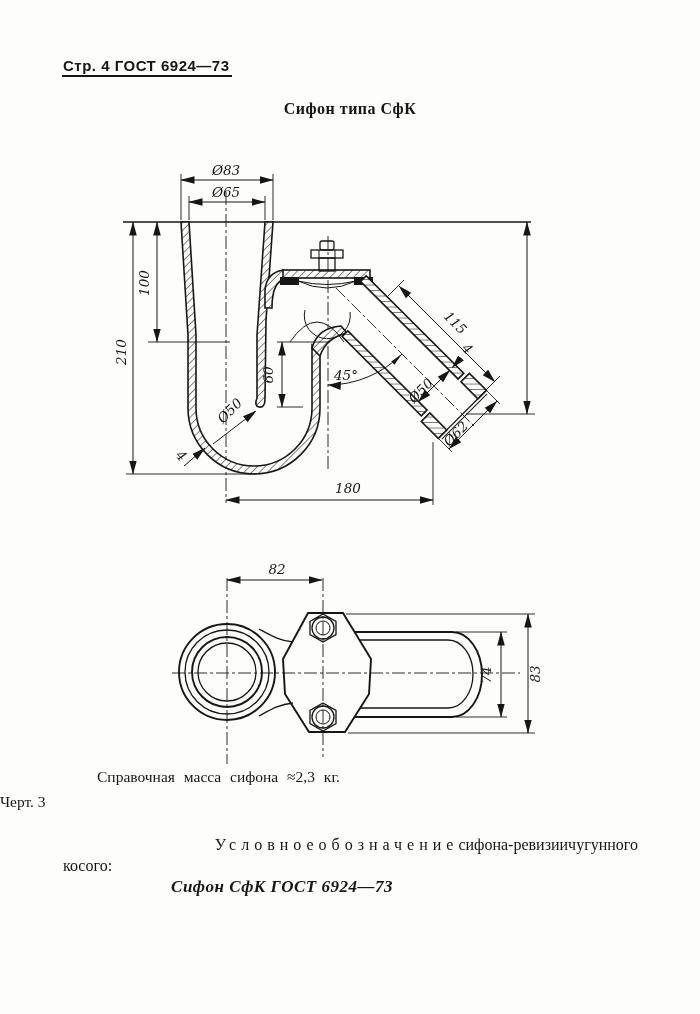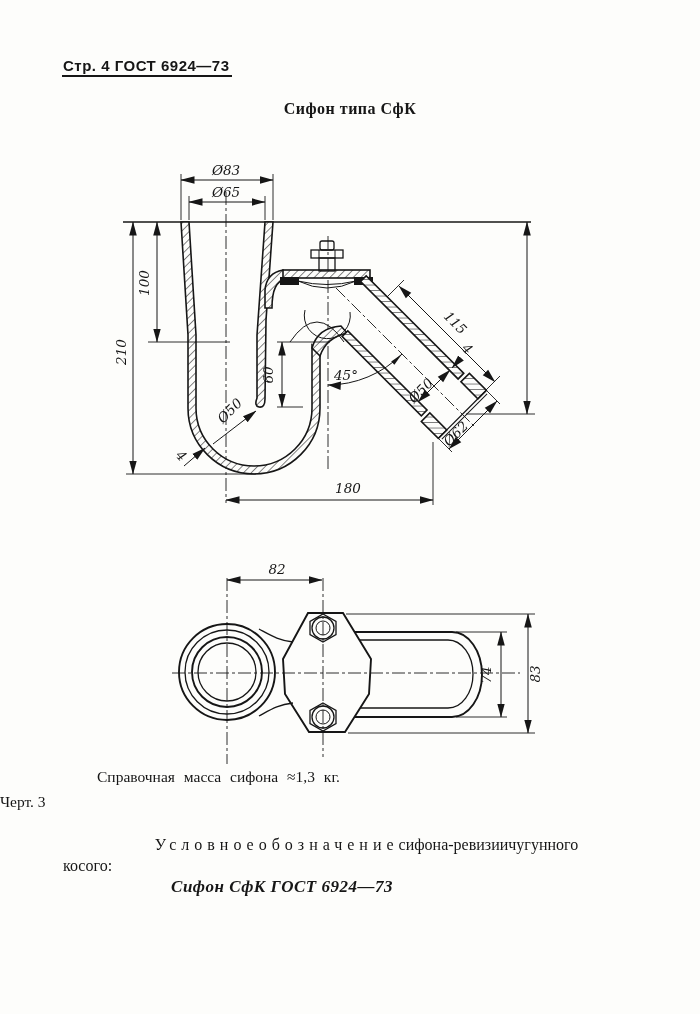--- a/index.html
+++ b/index.html
@@ -21,21 +21,21 @@
     font-weight:bold;font-size:16px;letter-spacing:.5px;
   }
   .massnote{
     left:97px;top:768px;font-size:15.5px;word-spacing:5px;
   }
   .figcap{
     left:0;top:793px;width:666px;text-align:left;font-size:15.5px;
   }
   .desig1{
     left:95px;top:836px;width:543px;
-    display:flex;justify-content:center;
+    display:flex;justify-content:flex-end;
     font-size:16px;
   }
   .desig2{left:63px;top:857px;font-size:16px;font-family:Liberation Serif, serif;}
   .formula{
     left:0;top:877px;width:564px;text-align:center;
     font-style:italic;font-weight:bold;font-size:17px;letter-spacing:.5px;
   }
   .sp{letter-spacing:5px;}
   svg{position:absolute;left:0;top:0;}
   svg text{font-family:"DejaVu Serif",serif;font-style:italic;font-size:13.5px;fill:#161616;}
@@ -220,21 +220,21 @@
     <line class="el" x1="348" y1="733" x2="535" y2="733"></line>
     <line class="dl" x1="528" y1="614" x2="528" y2="733"></line>
     <text x="540" y="674" text-anchor="middle" transform="rotate(-90 540 674)">83</text>
   </g>
 </svg>
 
 <div class="abs hdr">Стр. 4 ГОСТ 6924—73</div>
 
 <div class="abs title">Сифон типа СфК</div>
 
-<div class="abs massnote">Справочная масса сифона ≈1,3 кг.</div>
+<div class="abs massnote">Справочная масса сифона ≈2,3 кг.</div>
 
 <div class="abs figcap">Черт. 3</div>
 
 <div class="abs desig1">
   <span class="sp">Условное</span>
   <span class="sp">обозначение</span>
   <span>сифона-ревизии</span>
   <span>чугунного</span>
 </div>
 <div class="abs desig2">косого:</div>

